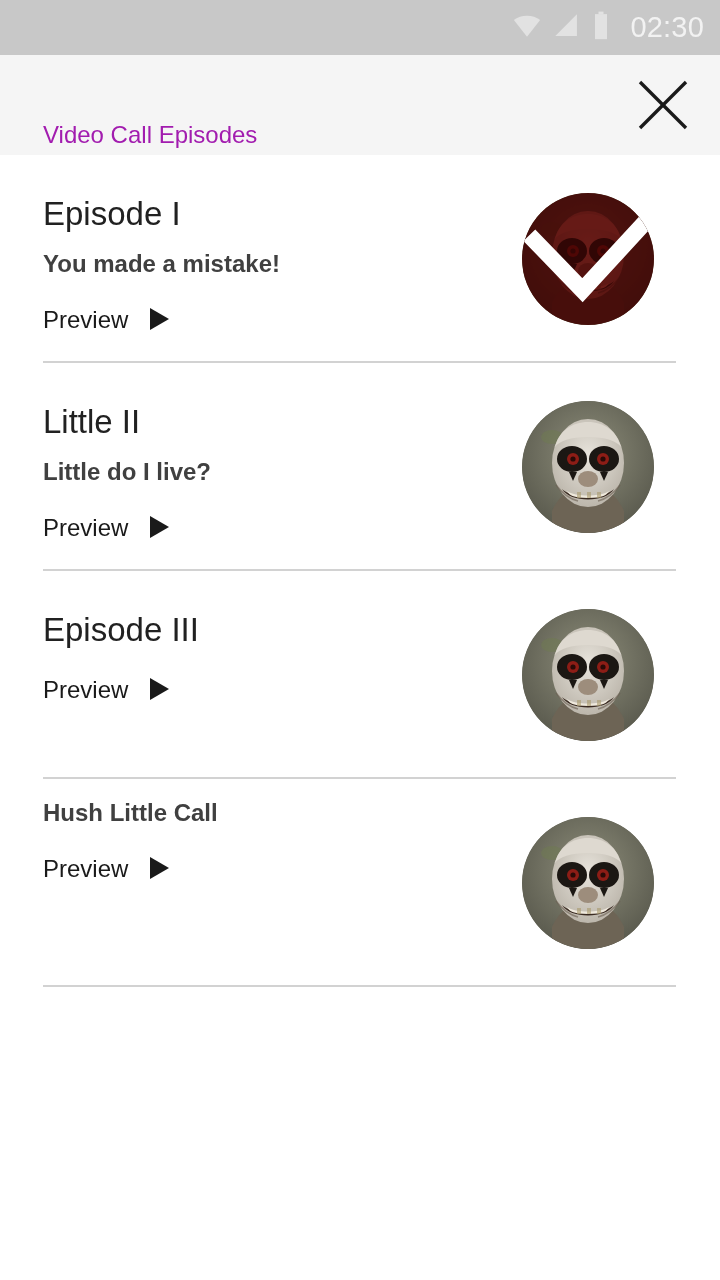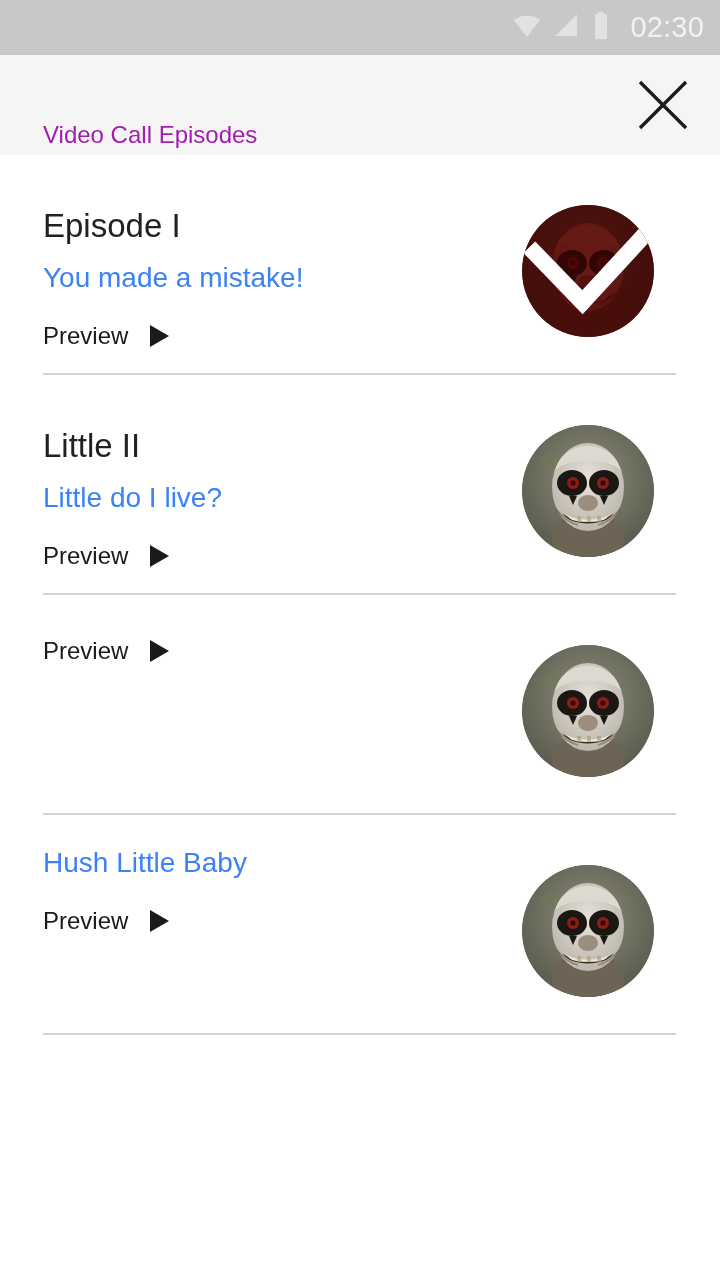--- a/index.html
+++ b/index.html
@@ -88,21 +88,21 @@
   }
   .row {
     position: relative;
     height: 208px;
     box-sizing: border-box;
     cursor: pointer;
   }
   .row-inner {
     position: relative;
     height: 100%;
-    margin: 12px 43px;
+    margin: 0 43px;
     box-sizing: border-box;
   }
   .divider {
     position: absolute;
     left: 43px;
     right: 44px;
     bottom: 0;
     height: 2px;
     background: #d2d2d2;
   }
@@ -113,29 +113,30 @@
     width: 420px;
   }
   .ep-title {
     font-size: 33px;
     color: #212121;
     line-height: 1;
     padding-top: 42px;
     white-space: nowrap;
   }
   .ep-sub {
-    font-size: 28px;
-    color: #3b82f6;
+    font-size: 24px;
+    color: #404040;
     line-height: 1;
     padding-top: 22px;
     white-space: nowrap;
+    font-weight: bold;
   }
   .preview {
     display: inline-flex;
-    align-items: flex-end;
+    align-items: flex-start;
     gap: 22px;
     font-size: 24px;
     color: #1a1a1a;
     line-height: 1;
     margin-top: 32px;
     cursor: pointer;
   }
   .play-tri {
     display: inline-block;
     width: 0; height: 0;
@@ -324,20 +325,21 @@
           </g>
         </svg>
       </div>
     </div>
     <div class="divider"></div>
   </div>
 
   <div class="row">
     <div class="row-inner">
       <div class="texts">
+        <div class="ep-title">Episode III</div>
         <div class="preview">
           <span>Preview</span>
           <span class="play-tri"></span>
         </div>
       </div>
       <div class="avatar">
         <svg viewBox="0 0 132 132">
           <defs>
             <clipPath id="c3">
                 <circle cx="66" cy="66" r="66"></circle>
@@ -373,21 +375,21 @@
           </g>
         </svg>
       </div>
     </div>
     <div class="divider"></div>
   </div>
 
   <div class="row">
     <div class="row-inner">
       <div class="texts">
-        <div class="ep-sub">Hush Little Baby</div>
+        <div class="ep-sub">Hush Little Call</div>
         <div class="preview">
           <span>Preview</span>
           <span class="play-tri"></span>
         </div>
       </div>
       <div class="avatar">
         <svg viewBox="0 0 132 132">
           <defs>
             <clipPath id="c4">
                 <circle cx="66" cy="66" r="66"></circle>

